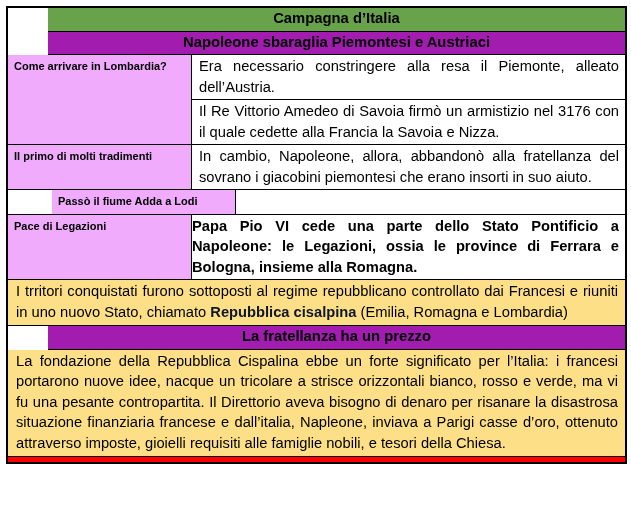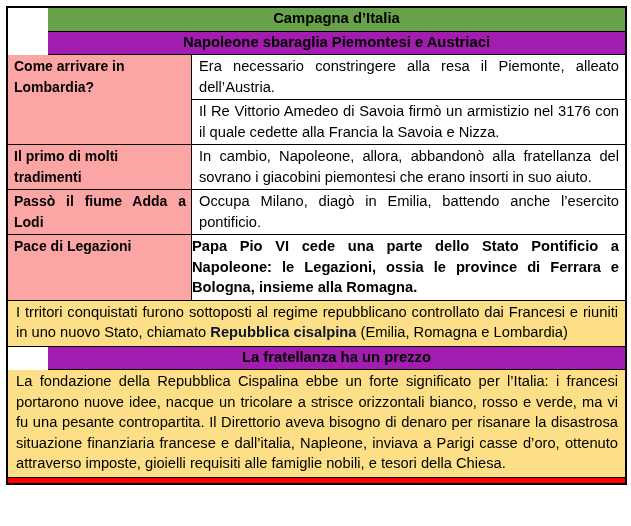--- a/index.html
+++ b/index.html
@@ -31,28 +31,28 @@
     padding: 1px 2px 2px 2px;
     margin-left: 40px;
   }
   .banner.green { background: #68A24A; }
   .banner.red   { background: #a21caf; }
 
   .grid-row { display: flex; align-items: stretch; }
   .label-cell {
     width: 172px;
     flex: 0 0 172px;
-    background: #fca5a5;
+    background: #f0abfc;
     font-weight: bold;
-    font-size: 14px;
+    font-size: 11px;
     line-height: 20.5px;
     padding: 1px 5px 2px 6px;
     border-right: 1px solid #000000;
   }
-  .label-cell.justify { text-align: justify; }
+  .label-cell.justify { text-align: justify; margin-left: 44px; }
   .content-cells { flex: 1 1 auto; display: flex; flex-direction: column; }
   .content-cell {
     font-size: 14.7px;
     line-height: 20.5px;
     padding: 1px 6px 2px 7px;
     text-align: justify;
     flex: 1 1 auto;
   }
   .content-cell + .content-cell { border-top: 1px solid #000000; flex: 1 1 auto; }
   .content-cell.indent { padding-left: 0; font-weight: bold; }
@@ -90,23 +90,20 @@
 
   <div class="row grid-row">
     <div class="label-cell">Il primo di molti tradimenti</div>
     <div class="content-cells">
       <div class="content-cell">In cambio, Napoleone, allora, abbandonò alla fratellanza del sovrano i giacobini piemontesi che erano insorti in suo aiuto.</div>
     </div>
   </div>
 
   <div class="row grid-row">
     <div class="label-cell justify">Passò il fiume Adda a Lodi</div>
-    <div class="content-cells">
-      <div class="content-cell">Occupa Milano, diagò in Emilia, battendo anche l’esercito pontificio.</div>
-    </div>
   </div>
 
   <div class="row grid-row">
     <div class="label-cell">Pace di Legazioni</div>
     <div class="content-cells">
       <div class="content-cell indent">Papa Pio VI cede una parte dello Stato Pontificio a Napoleone: le Legazioni, ossia le province di Ferrara e Bologna, insieme alla Romagna.</div>
     </div>
   </div>
 
   <div class="row tan-row">

